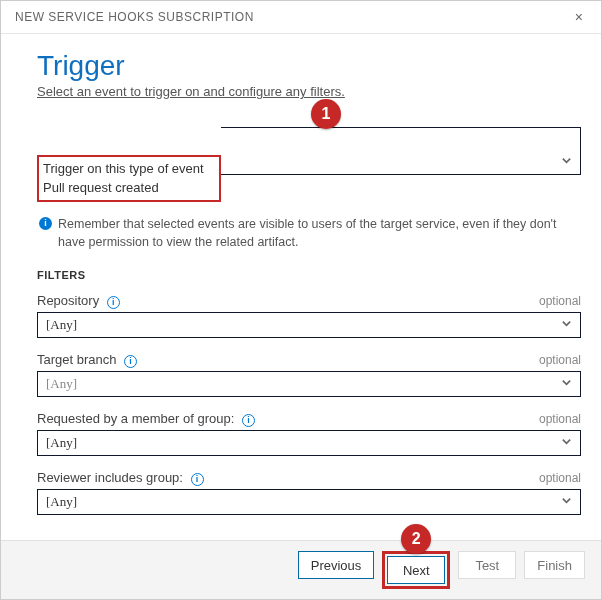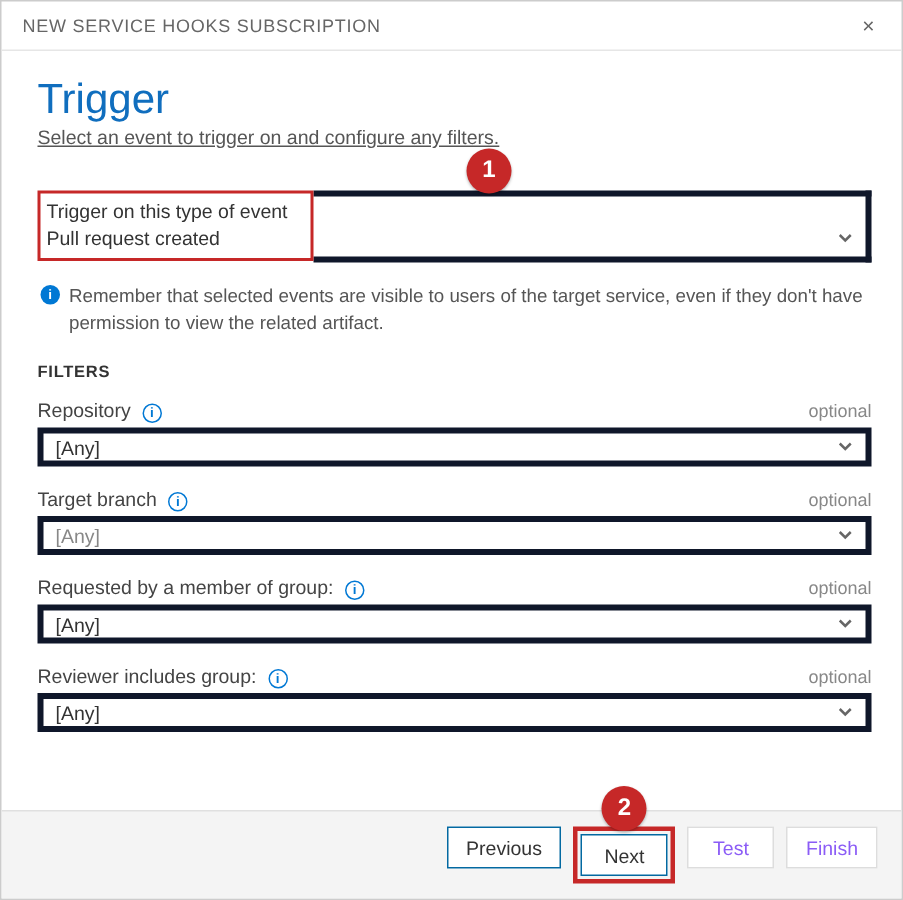--- a/index.html
+++ b/index.html
@@ -25,21 +25,21 @@
     color: #666;
     letter-spacing: 0.5px;
   }
   .close-x {
     font-size: 14px;
     color: #666;
     cursor: pointer;
     padding: 2px 6px;
   }
   .content {
-    padding: 10px 20px 20px 24px;
+    padding: 10px 20px 20px 36px;
   }
   .page-title {
     font-size: 28px;
     font-weight: 300;
     color: #106ebe;
     margin: 6px 0 2px 0;
   }
   .subtitle {
     font-size: 13px;
     color: #555;
@@ -76,34 +76,36 @@
   }
   .info-circle.outline {
     background: #fff;
     border: 1px solid #0078d4;
     color: #0078d4;
   }
   .select-box {
     display: flex;
     align-items: center;
     justify-content: space-between;
-    border: 4px solid #0f172a;
+    border: 1px solid #0f172a;
     height: 26px;
     padding: 0 8px;
     background: #fff;
     font-size: 13px;
     color: #333;
     cursor: pointer;
+    font-family: Liberation Serif, serif;
   }
   .select-box.disabled { color: #888; }
   .chevron svg { width: 11px; height: 11px; stroke: #666; stroke-width: 1.8; fill: none; }
   .highlight-box {
     border: 2px solid #c62828;
     padding: 4px 4px 4px 4px;
     position: relative;
+    margin-top: 28px;
   }
   .callout-badge {
     position: absolute;
     width: 30px; height: 30px;
     border-radius: 50%;
     background: #c62828;
     color: #fff;
     font-size: 16px;
     font-weight: 600;
     display: flex;
@@ -143,21 +145,21 @@
     padding: 0 12px;
     font-size: 13px;
     border: 1px solid #0369a1;
     background: #fff;
     color: #333;
     cursor: pointer;
     display: inline-flex;
     align-items: center;
     justify-content: center;
   }
-  .btn.disabled { color: #8b5cf6; border-color: #ddd; cursor: default; }
+  .btn.disabled { color: #737373; border-color: #ddd; cursor: default; }
   .next-wrap {
     position: relative;
     border: 3px solid #c62828;
     padding: 2px;
     display: inline-flex;
   }
   .badge-2 { top: -30px; left: 50%; transform: translateX(-50%); }
   .trigger-label { font-size: 13px; color: #333; display: block; margin-bottom: 2px; }
 </style>
 </head>

